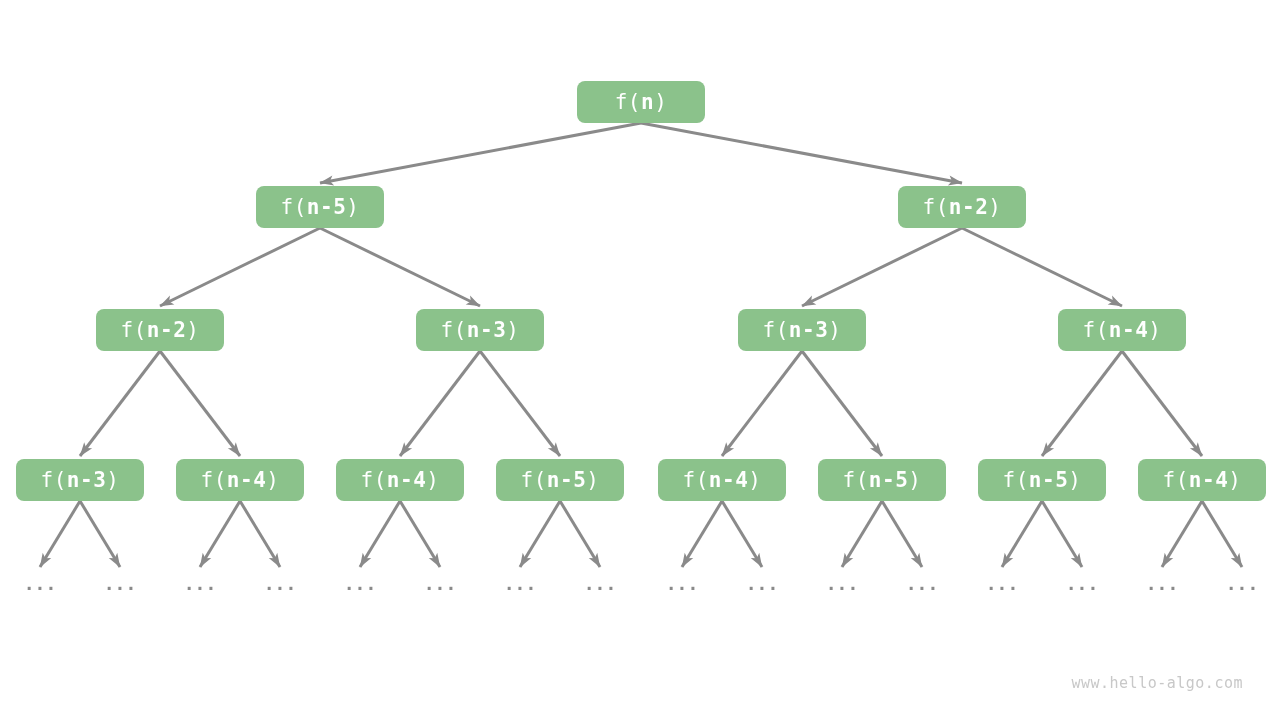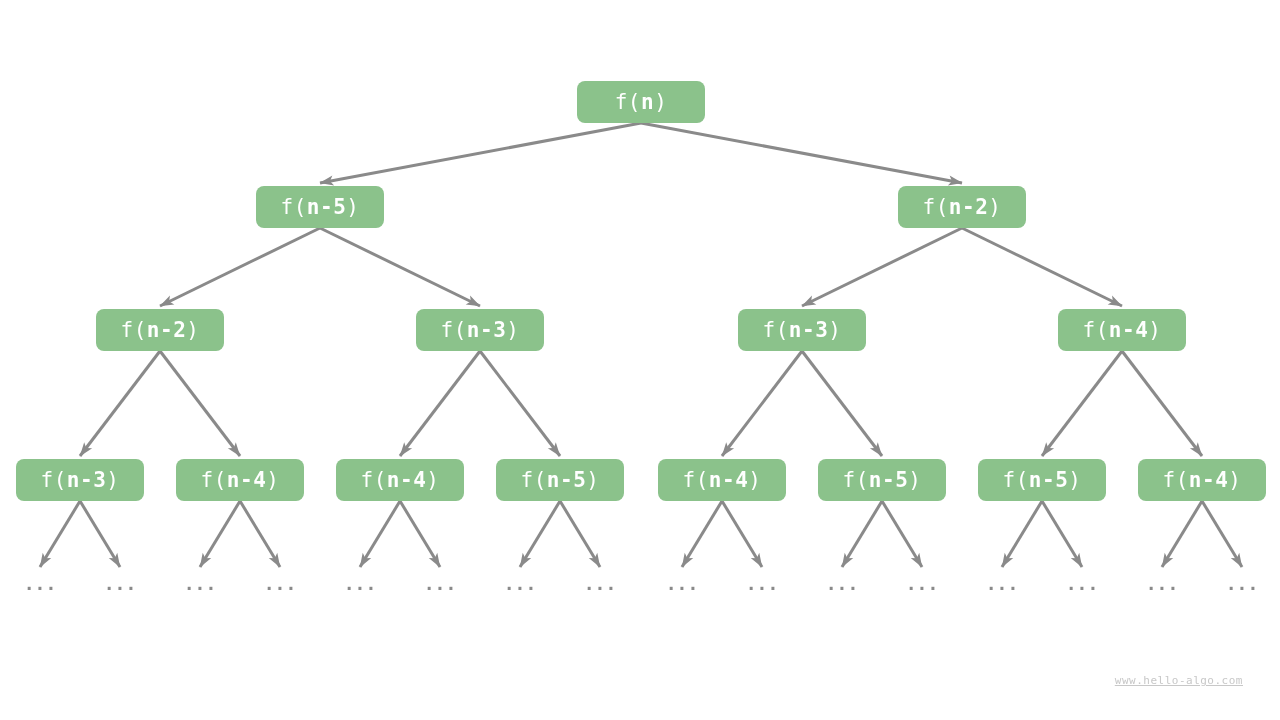--- a/index.html
+++ b/index.html
@@ -35,24 +35,23 @@
   .t-arg{font-weight:700;}
   .edge{stroke:var(--edge-color);stroke-width:3;fill:none;}
   .dots{
     font-family:"DejaVu Sans Mono","Liberation Mono",monospace;
     font-weight:700;font-size:18px;
     fill:var(--dots-color);
   }
   .watermark{
     position:absolute;
     right:37px;top:674px;
-    font-size:11px;
+    font-size:15px;
     letter-spacing:0.5px;
     color:var(--watermark-color);
-    text-decoration:underline;
   }
 </style>
 </head>
 <body>
 
 <div class="stage">
   <svg id="edges-layer" width="1280" height="720" viewBox="0 0 1280 720">
     <defs>
       <marker id="arrowhead" markerUnits="userSpaceOnUse" markerWidth="15" markerHeight="11" refX="14" refY="5.5" orient="auto">
         <path id="arrowhead-shape" d="M0.5,0.5 L14.5,5.5 L0.5,10.5 L3.8,5.5 Z" fill="#8A8A8A"></path>

